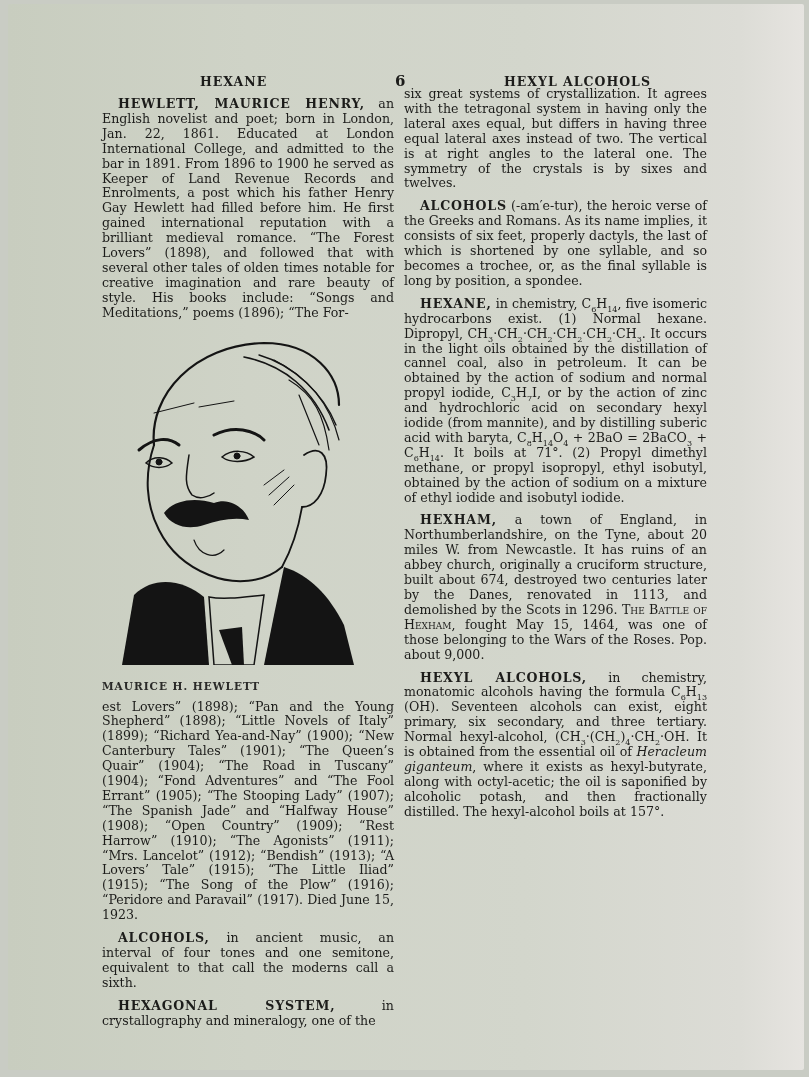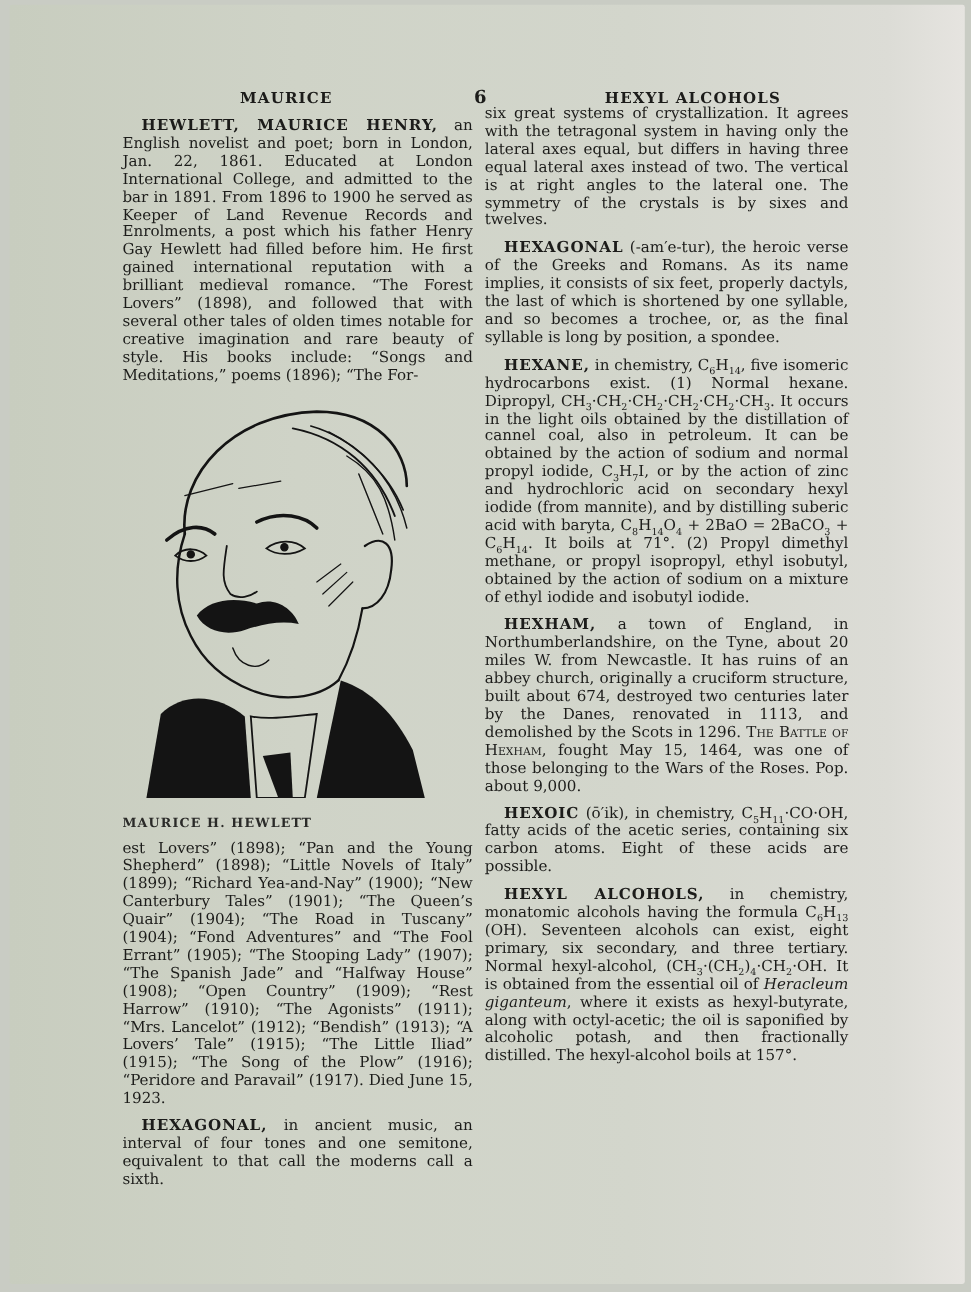--- a/index.html
+++ b/index.html
@@ -43,21 +43,21 @@
     font-size: 10.5px; letter-spacing: 1px; font-weight: bold;
     margin: 2px 0 6px 0; color: #2a2a28;
   }
 </style>
 </head>
 <body>
 
 <div class="page"></div>
 
 <div class="header">
-  <span class="left">MAURICE</span>
+  <span class="left">HEXANE</span>
   <span class="num">6</span>
   <span class="right">HEXYL ALCOHOLS</span>
 </div>
 
 <div class="col col-left">
   <p><span class="hw">HEWLETT, MAURICE HENRY,</span><span> an English novelist and poet; born in London, Jan. 22, 1861. Educated at London International College, and admitted to the bar in 1891. From 1896 to 1900 he served as Keeper of Land Revenue Records and Enrolments, a post which his father Henry Gay Hewlett had filled before him. He first gained international reputation with a brilliant medieval romance. “The Forest Lovers” (1898), and followed that with several other tales of olden times notable for creative imagination and rare beauty of style. His books include: “Songs and Meditations,” poems (1896); “The For-</span></p>
 
   <div class="portrait">
     <svg width="270" height="330" viewBox="0 0 270 330">
       <g fill="none" stroke="#141414" stroke-linecap="round">
@@ -98,30 +98,30 @@
       <path d="M20 260 C 40 240, 70 245, 90 262 L 95 330 L 8 330 Z" fill="#141414"></path>
       <path d="M170 232 C 195 240, 215 260, 230 290 L 240 330 L 150 330 L 160 280 Z" fill="#141414"></path>
       <path d="M95 262 C 110 265, 130 262, 150 260 L 140 330 L 100 330 Z" fill="none" stroke="#141414" stroke-width="1.5"></path>
       <path d="M105 295 L 118 330 L 130 330 L 128 292 Z" fill="#141414"></path>
     </svg>
   </div>
   <div class="caption">MAURICE H. HEWLETT</div>
 
   <p class="cont">est Lovers” (1898); “Pan and the Young Shepherd” (1898); “Little Novels of Italy” (1899); “Richard Yea-and-Nay” (1900); “New Canterbury Tales” (1901); “The Queen’s Quair” (1904); “The Road in Tuscany” (1904); “Fond Adventures” and “The Fool Errant” (1905); “The Stooping Lady” (1907); “The Spanish Jade” and “Halfway House” (1908); “Open Country” (1909); “Rest Harrow” (1910); “The Agonists” (1911); “Mrs. Lancelot” (1912); “Bendish” (1913); “A Lovers’ Tale” (1915); “The Little Iliad” (1915); “The Song of the Plow” (1916); “Peridore and Paravail” (1917). Died June 15, 1923.</p>
 
-  <p><span class="hw">HEXAGONAL,</span><span> in ancient music, an interval of four tones and one semitone, equivalent to that call the moderns call a sixth.</span></p>
+  <p><span class="hw">ALCOHOLS,</span><span> in ancient music, an interval of four tones and one semitone, equivalent to that call the moderns call a sixth.</span></p>
 
+  <p><span class="hw">HEXAGONAL SYSTEM,</span><span> in crystallography and mineralogy, one of the</span></p>
 </div>
 
 <div class="col col-right">
   <p class="cont">six great systems of crystallization. It agrees with the tetragonal system in having only the lateral axes equal, but differs in having three equal lateral axes instead of two. The vertical is at right angles to the lateral one. The symmetry of the crystals is by sixes and twelves.</p>
 
 
-  <p><span class="hw">HEXAGONAL</span><span> (-am′e-tur), the heroic verse of the Greeks and Romans. As its name implies, it consists of six feet, properly dactyls, the last of which is shortened by one syllable, and so becomes a trochee, or, as the final syllable is long by position, a spondee.</span></p>
+  <p><span class="hw">ALCOHOLS</span><span> (-am′e-tur), the heroic verse of the Greeks and Romans. As its name implies, it consists of six feet, properly dactyls, the last of which is shortened by one syllable, and so becomes a trochee, or, as the final syllable is long by position, a spondee.</span></p>
 
   <p><span class="hw">HEXANE,</span><span> in chemistry, C</span><sub>6</sub><span>H</span><sub>14</sub><span>, five isomeric hydrocarbons exist. (1) Normal hexane. Dipropyl, CH</span><sub>3</sub><span>·CH</span><sub>2</sub><span>·CH</span><sub>2</sub><span>·CH</span><sub>2</sub><span>·CH</span><sub>2</sub><span>·CH</span><sub>3</sub><span>. It occurs in the light oils obtained by the distillation of cannel coal, also in petroleum. It can be obtained by the action of sodium and normal propyl iodide, C</span><sub>3</sub><span>H</span><sub>7</sub><span>I, or by the action of zinc and hydrochloric acid on secondary hexyl iodide (from mannite), and by distilling suberic acid with baryta, C</span><sub>8</sub><span>H</span><sub>14</sub><span>O</span><sub>4</sub><span> + 2BaO = 2BaCO</span><sub>3</sub><span> + C</span><sub>6</sub><span>H</span><sub>14</sub><span>. It boils at 71°. (2) Propyl dimethyl methane, or propyl isopropyl, ethyl isobutyl, obtained by the action of sodium on a mixture of ethyl iodide and isobutyl iodide.</span></p>
 
   <p><span class="hw">HEXHAM,</span><span> a town of England, in Northumberlandshire, on the Tyne, about 20 miles W. from Newcastle. It has ruins of an abbey church, originally a cruciform structure, built about 674, destroyed two centuries later by the Danes, renovated in 1113, and demolished by the Scots in 1296. </span><span class="sc">The Battle of Hexham</span><span>, fought May 15, 1464, was one of those belonging to the Wars of the Roses. Pop. about 9,000.</span></p>
 
-  <p><span class="hw">HEXOIC</span><span> (ō′ik), in chemistry, C</span><sub>5</sub><span>H</span><sub>11</sub><span>·CO·OH, fatty acids of the acetic series, containing six carbon atoms. Eight of these acids are possible.</span></p>
 
   <p><span class="hw">HEXYL ALCOHOLS,</span><span> in chemistry, monatomic alcohols having the formula C</span><sub>6</sub><span>H</span><sub>13</sub><span> (OH). Seventeen alcohols can exist, eight primary, six secondary, and three tertiary. Normal hexyl-alcohol, (CH</span><sub>3</sub><span>·(CH</span><sub>2</sub><span>)</span><sub>4</sub><span>·CH</span><sub>2</sub><span>·OH. It is obtained from the essential oil of </span><i>Heracleum giganteum</i><span>, where it exists as hexyl-butyrate, along with octyl-acetic; the oil is saponified by alcoholic potash, and then fractionally distilled. The hexyl-alcohol boils at 157°.</span></p>
 </div>
 
 </body></html>

